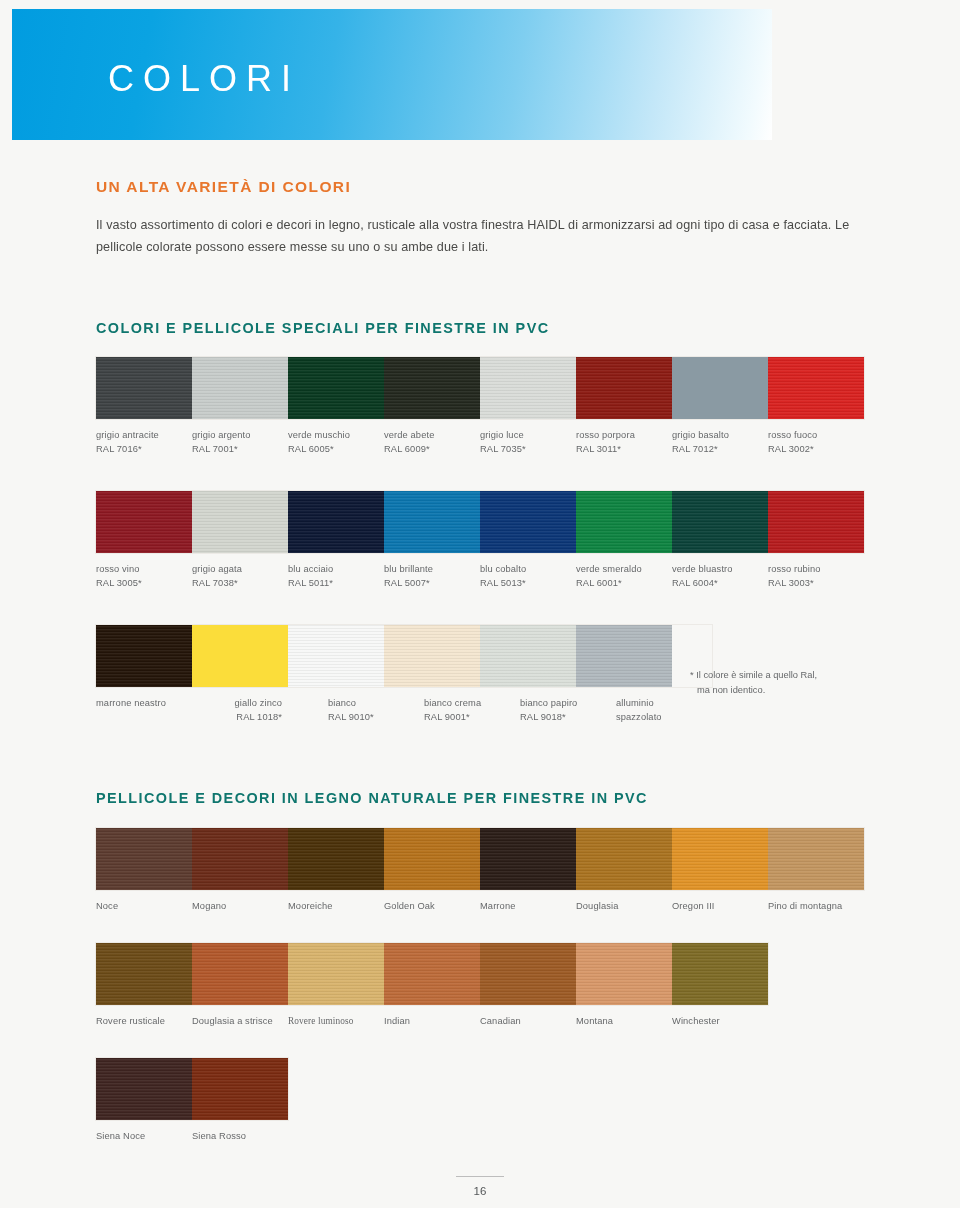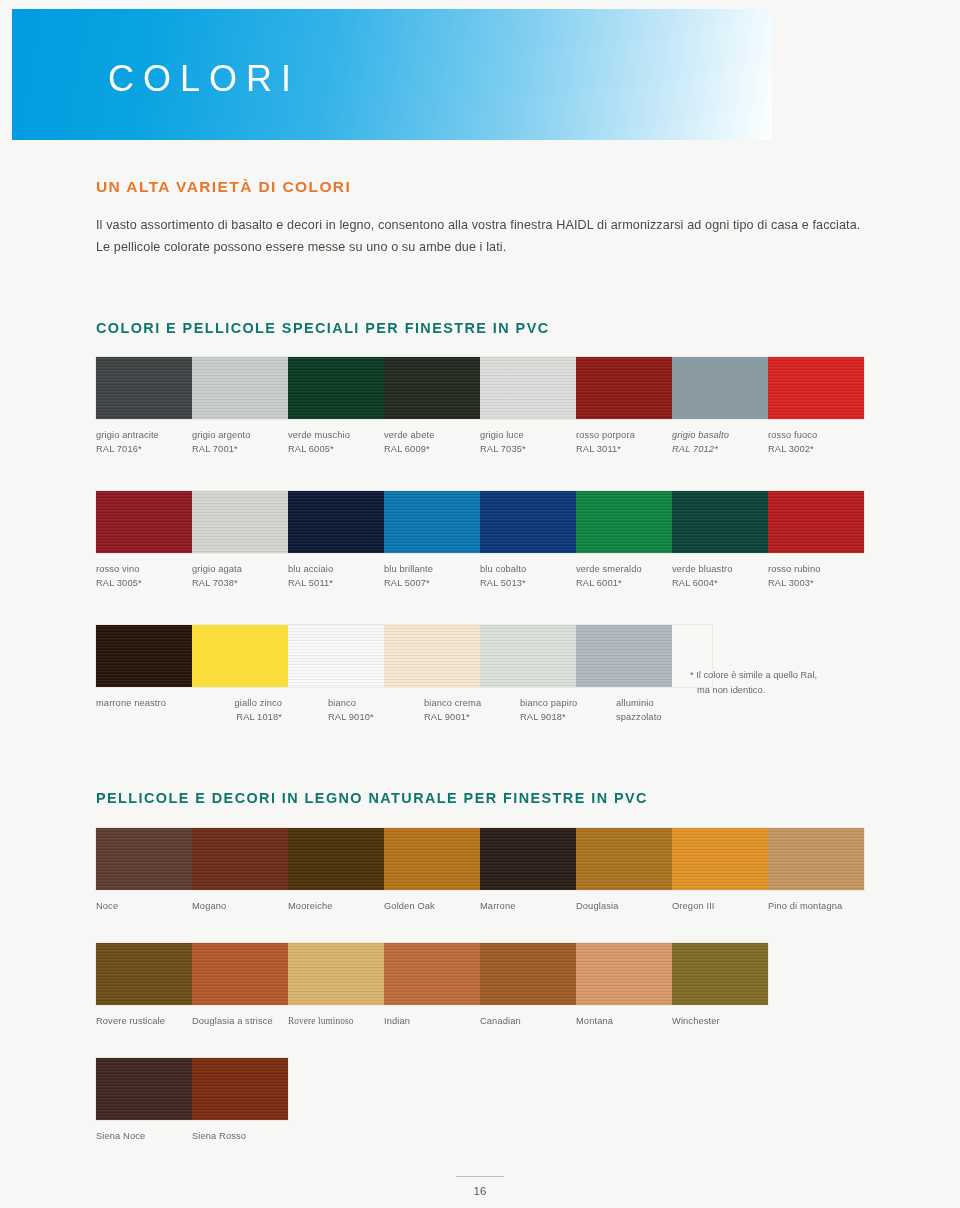--- a/index.html
+++ b/index.html
@@ -163,21 +163,21 @@
 <body>
 
 <div class="page">
 
   <div class="banner">
     <div class="banner-title">COLORI</div>
   </div>
 
   <div class="intro">
     <div class="intro-title">UN ALTA VARIETÀ DI COLORI</div>
-    <div class="intro-body">Il vasto assortimento di basalto e decori in legno, consentono alla vostra finestra HAIDL di armonizzarsi ad ogni tipo di casa e facciata. Le pellicole colorate possono essere messe su uno o su ambe due i lati.</div>
+    <div class="intro-body">Il vasto assortimento di colori e decori in legno, rusticale alla vostra finestra HAIDL di armonizzarsi ad ogni tipo di casa e facciata. Le pellicole colorate possono essere messe su uno o su ambe due i lati.</div>
   </div>
 
   <div class="section-title" id="sec-pvc-title">COLORI E PELLICOLE SPECIALI PER FINESTRE IN PVC</div>
 
   <div class="sw-row" id="pvc-row-1">
       <div class="sw-strip">
         <div class="sw" style="width: 96px; height: 62px; background: rgb(61, 65, 67);"></div>
         <div class="sw" style="width: 96px; height: 62px; background: rgb(199, 204, 202);"></div>
         <div class="sw" style="width: 96px; height: 62px; background: rgb(8, 56, 31);"></div>
         <div class="sw" style="width: 96px; height: 62px; background: rgb(34, 39, 29);"></div>
@@ -186,21 +186,21 @@
         <div class="sw flat" style="width: 96px; height: 62px; background: rgb(138, 154, 163);"></div>
         <div class="sw" style="width: 96px; height: 62px; background: rgb(216, 33, 31);"></div>
       </div>
       <div class="sw-labels">
         <div class="sw-label" style="width: 96px;"><span>grigio antracite</span><span class="l2">RAL 7016*</span></div>
         <div class="sw-label" style="width: 96px;"><span>grigio argento</span><span class="l2">RAL 7001*</span></div>
         <div class="sw-label" style="width: 96px;"><span>verde muschio</span><span class="l2">RAL 6005*</span></div>
         <div class="sw-label" style="width: 96px;"><span>verde abete</span><span class="l2">RAL 6009*</span></div>
         <div class="sw-label" style="width: 96px;"><span>grigio luce</span><span class="l2">RAL 7035*</span></div>
         <div class="sw-label" style="width: 96px;"><span>rosso porpora</span><span class="l2">RAL 3011*</span></div>
-        <div class="sw-label" style="width: 96px; font-style: italic;"><span>grigio basalto</span><span class="l2">RAL 7012*</span></div>
+        <div class="sw-label" style="width: 96px;"><span>grigio basalto</span><span class="l2">RAL 7012*</span></div>
         <div class="sw-label" style="width: 96px;"><span>rosso fuoco</span><span class="l2">RAL 3002*</span></div>
       </div>
     </div>
   <div class="sw-row" id="pvc-row-2">
       <div class="sw-strip">
         <div class="sw" style="width: 96px; height: 62px; background: rgb(140, 23, 33);"></div>
         <div class="sw" style="width: 96px; height: 62px; background: rgb(210, 213, 206);"></div>
         <div class="sw" style="width: 96px; height: 62px; background: rgb(12, 23, 51);"></div>
         <div class="sw" style="width: 96px; height: 62px; background: rgb(10, 117, 174);"></div>
         <div class="sw" style="width: 96px; height: 62px; background: rgb(10, 53, 118);"></div>

